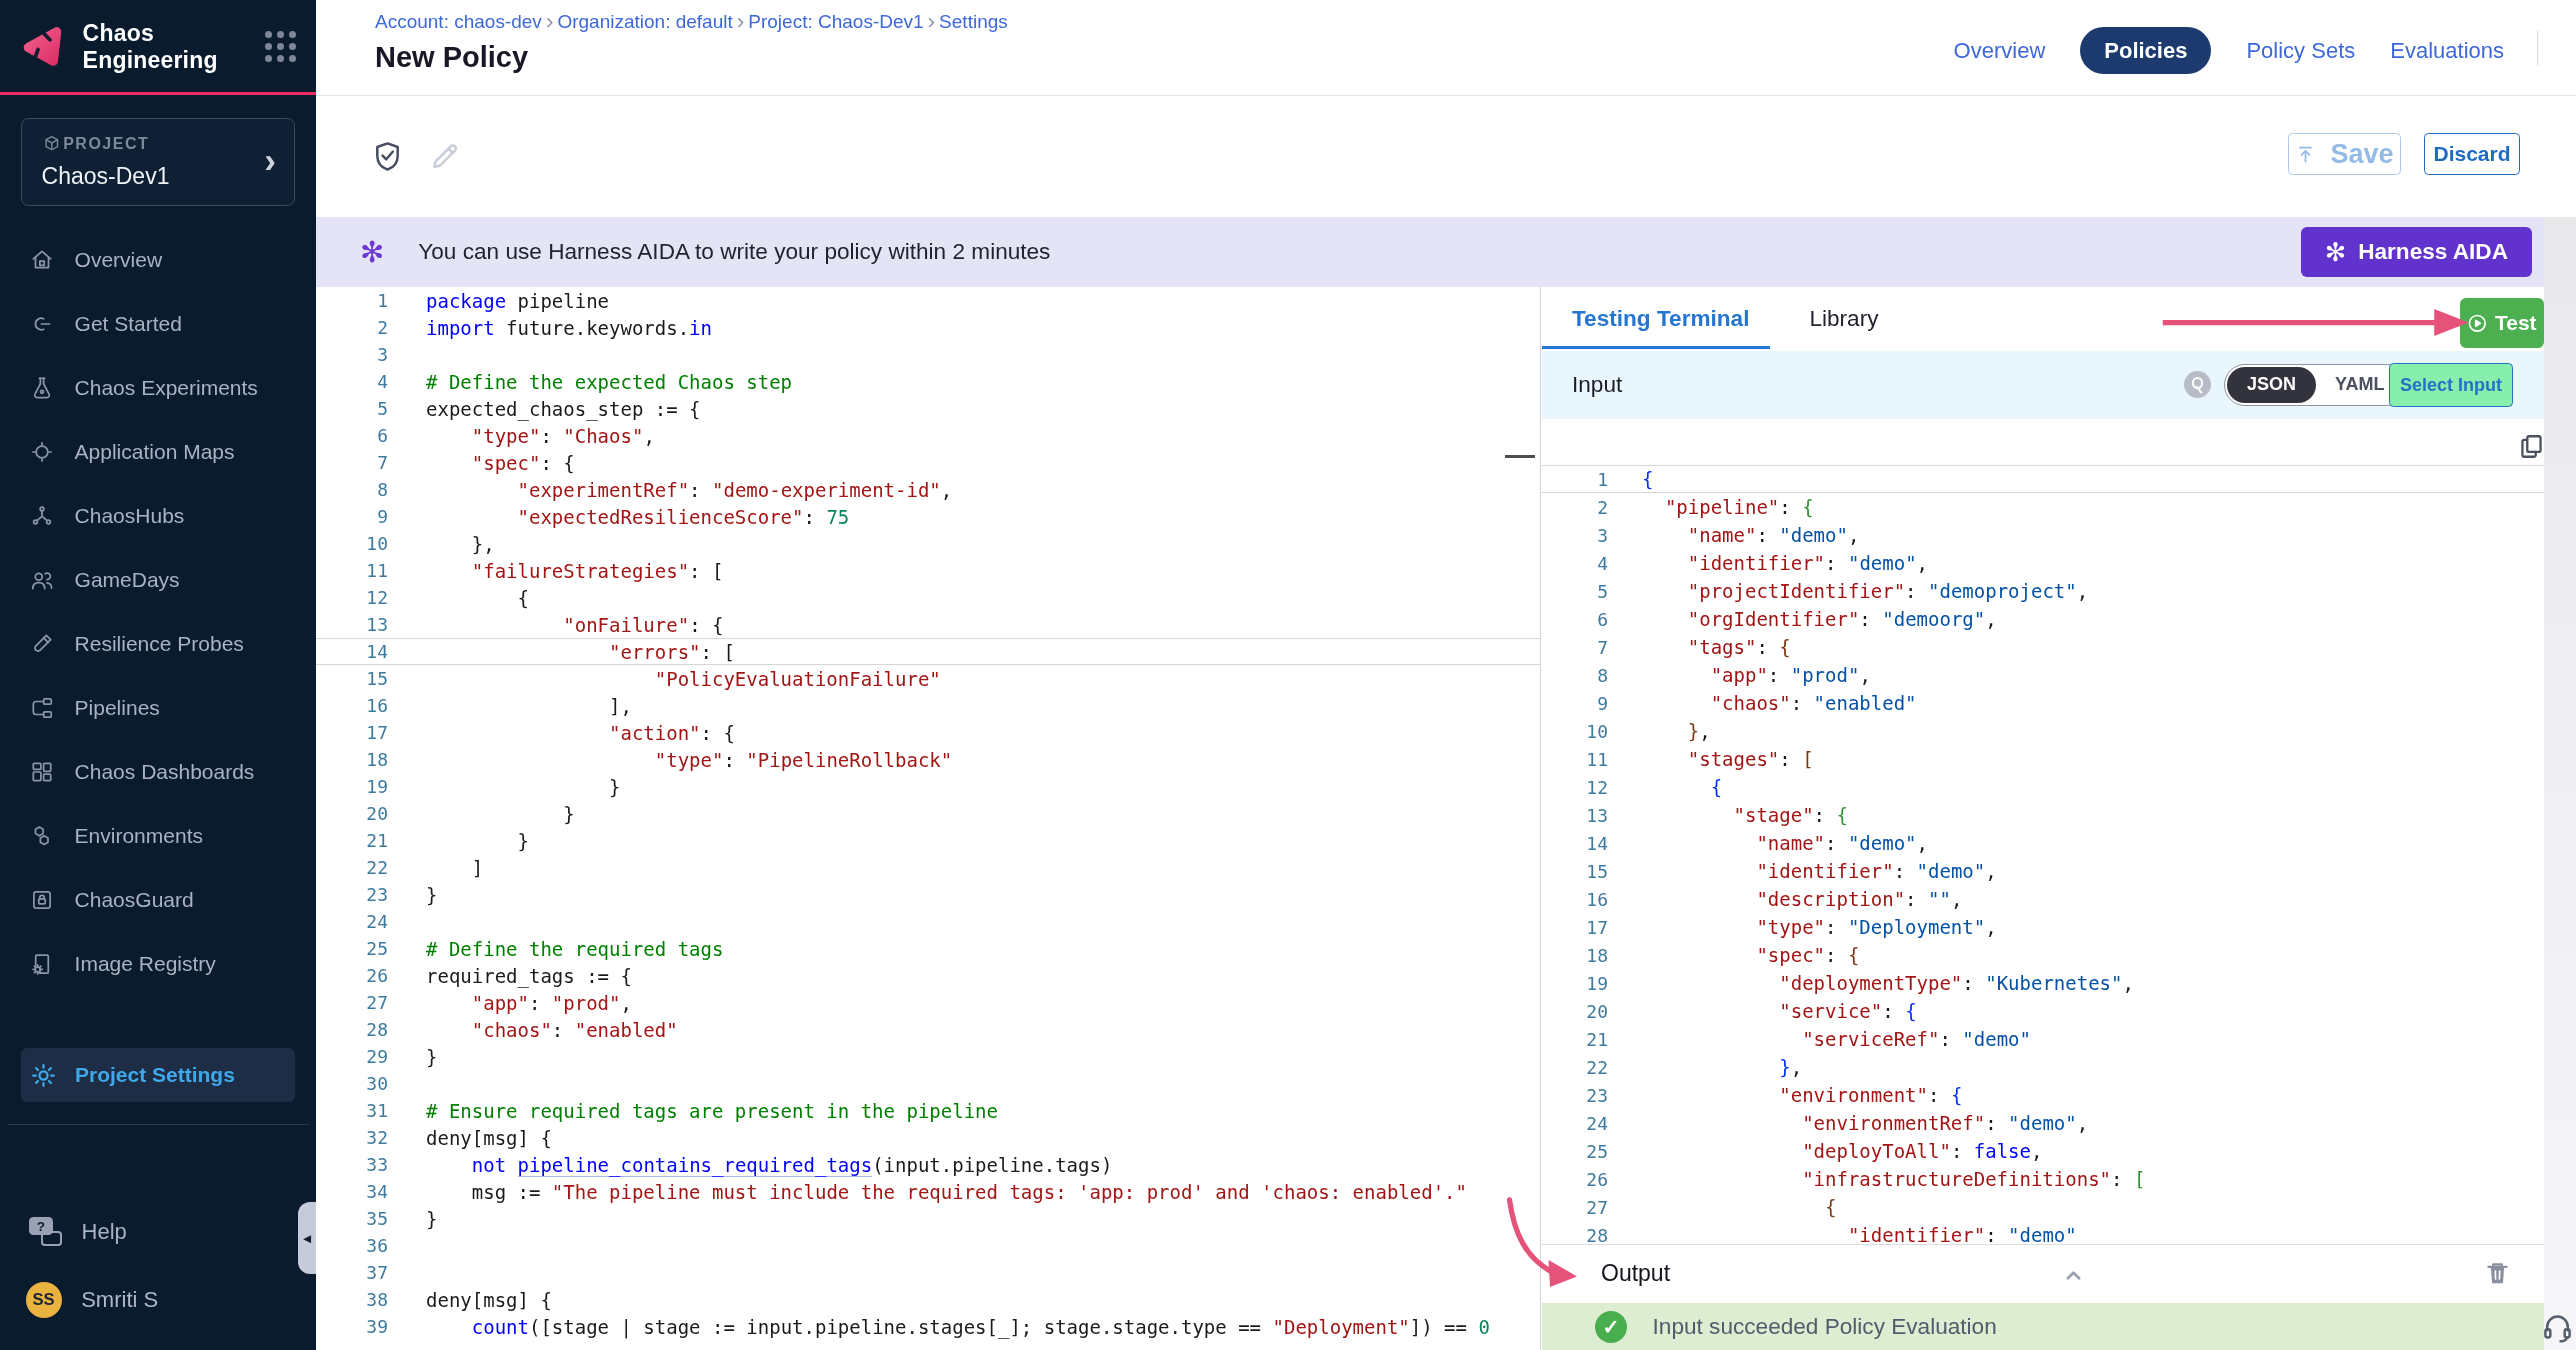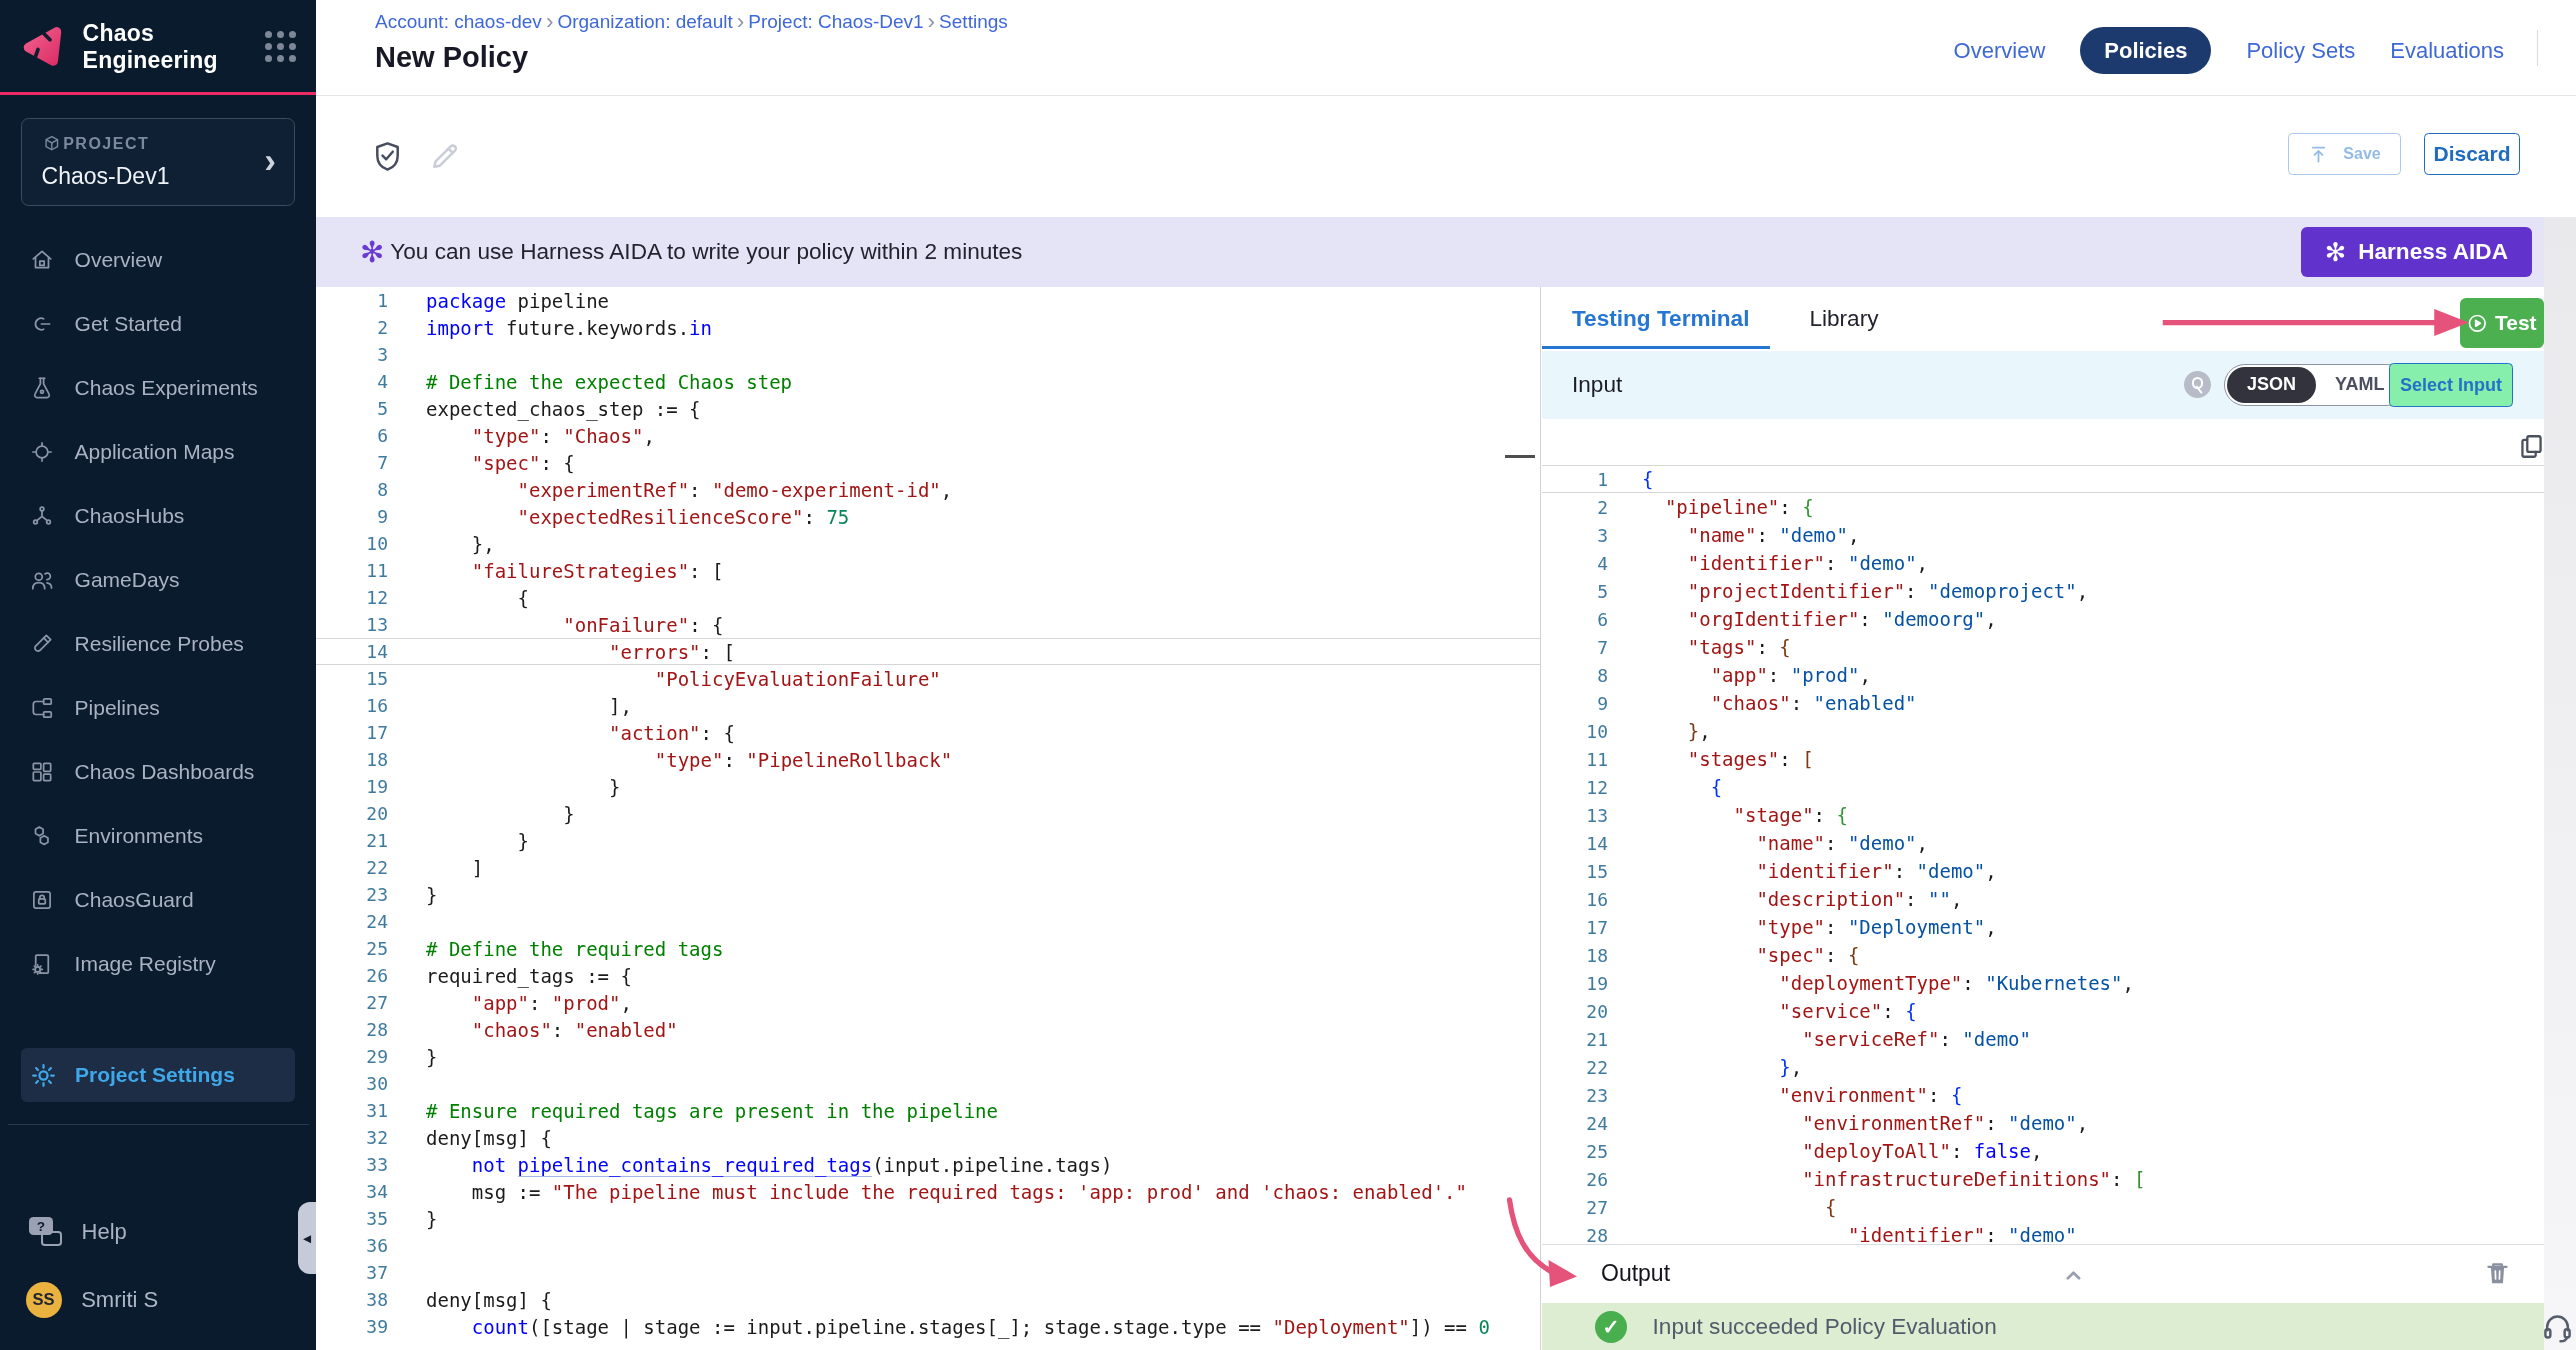--- a/index.html
+++ b/index.html
@@ -44,28 +44,28 @@
   .header-tabs{position:absolute;right:72px;top:27px;display:flex;align-items:center;gap:35px}
   .htab{font-size:22px;color:#3e68d8;text-decoration:none;cursor:pointer}
   .htab.active{background:#1d3a6f;color:#fff;font-weight:bold;padding:10.5px 24px;border-radius:25.6px}
   .header-vline{position:absolute;right:38px;top:30px;width:1.5px;height:36px;background:#d9dbe4}
 
   
   .toolbar{position:absolute;left:316px;top:97px;right:0;height:120px;background:#fff}
   .tb-icon{position:absolute;top:42px;width:35px;height:35px;cursor:pointer}
   .tb-shield{left:54px;color:#474d61}
   .tb-pencil{left:111px;color:#c9cdd9}
-  .save-btn{position:absolute;right:175px;top:36px;width:113px;height:42px;border:1.5px solid #aac9ec;border-radius:4.5px;background:#fff;color:#93bbe7;font-size:16px;font-weight:bold;display:flex;align-items:center;justify-content:center;gap:14px;cursor:default}
+  .save-btn{position:absolute;right:175px;top:36px;width:113px;height:42px;border:1.5px solid #aac9ec;border-radius:4.5px;background:#fff;color:#93bbe7;font-size:27px;font-weight:bold;display:flex;align-items:center;justify-content:center;gap:14px;cursor:default}
   .save-btn .bi{width:21px;height:21px}
   .discard-btn{position:absolute;right:56px;top:36px;width:96px;height:42px;border:1.9px solid #1f6bc0;border-radius:4.5px;background:#fff;color:#1f6bc0;font-size:21px;font-weight:bold;display:flex;align-items:center;justify-content:center;cursor:pointer}
 
   
   .banner{position:absolute;left:316px;top:217px;width:2228px;height:70px;background:#e4e4f6;display:flex;align-items:center}
   .banner-icon{margin-left:44px;color:#6a3ad2;font-size:29px}
-  .banner-text{margin-left:6px;font-size:22.6px;color:#23232f}
+  .banner-text{margin-left:34px;font-size:22.6px;color:#23232f}
   .aida-btn{position:absolute;right:12px;top:9.8px;height:50px;padding:0 24px;background:#6232cc;border-radius:6px;color:#fff;font-weight:bold;font-size:22.6px;display:flex;align-items:center;gap:12px;cursor:pointer;border:none}
   .aida-spark{font-size:25.6px;font-weight:normal}
 
   
   .right-strip{position:absolute;left:2544px;top:217px;width:32px;height:1134px;background:linear-gradient(180deg,#e9e9ec,#f6f6f8)}
   .headset{position:absolute;left:2541px;top:1311px;width:33px;height:33px;color:#565d6d}
 
   
   .mono{font-family:"DejaVu Sans Mono",monospace}
   .editor-left{position:absolute;left:316px;top:287px;width:1225px;height:1064px;background:#fff;border-right:1.5px solid #d2d2d2;overflow:hidden}

